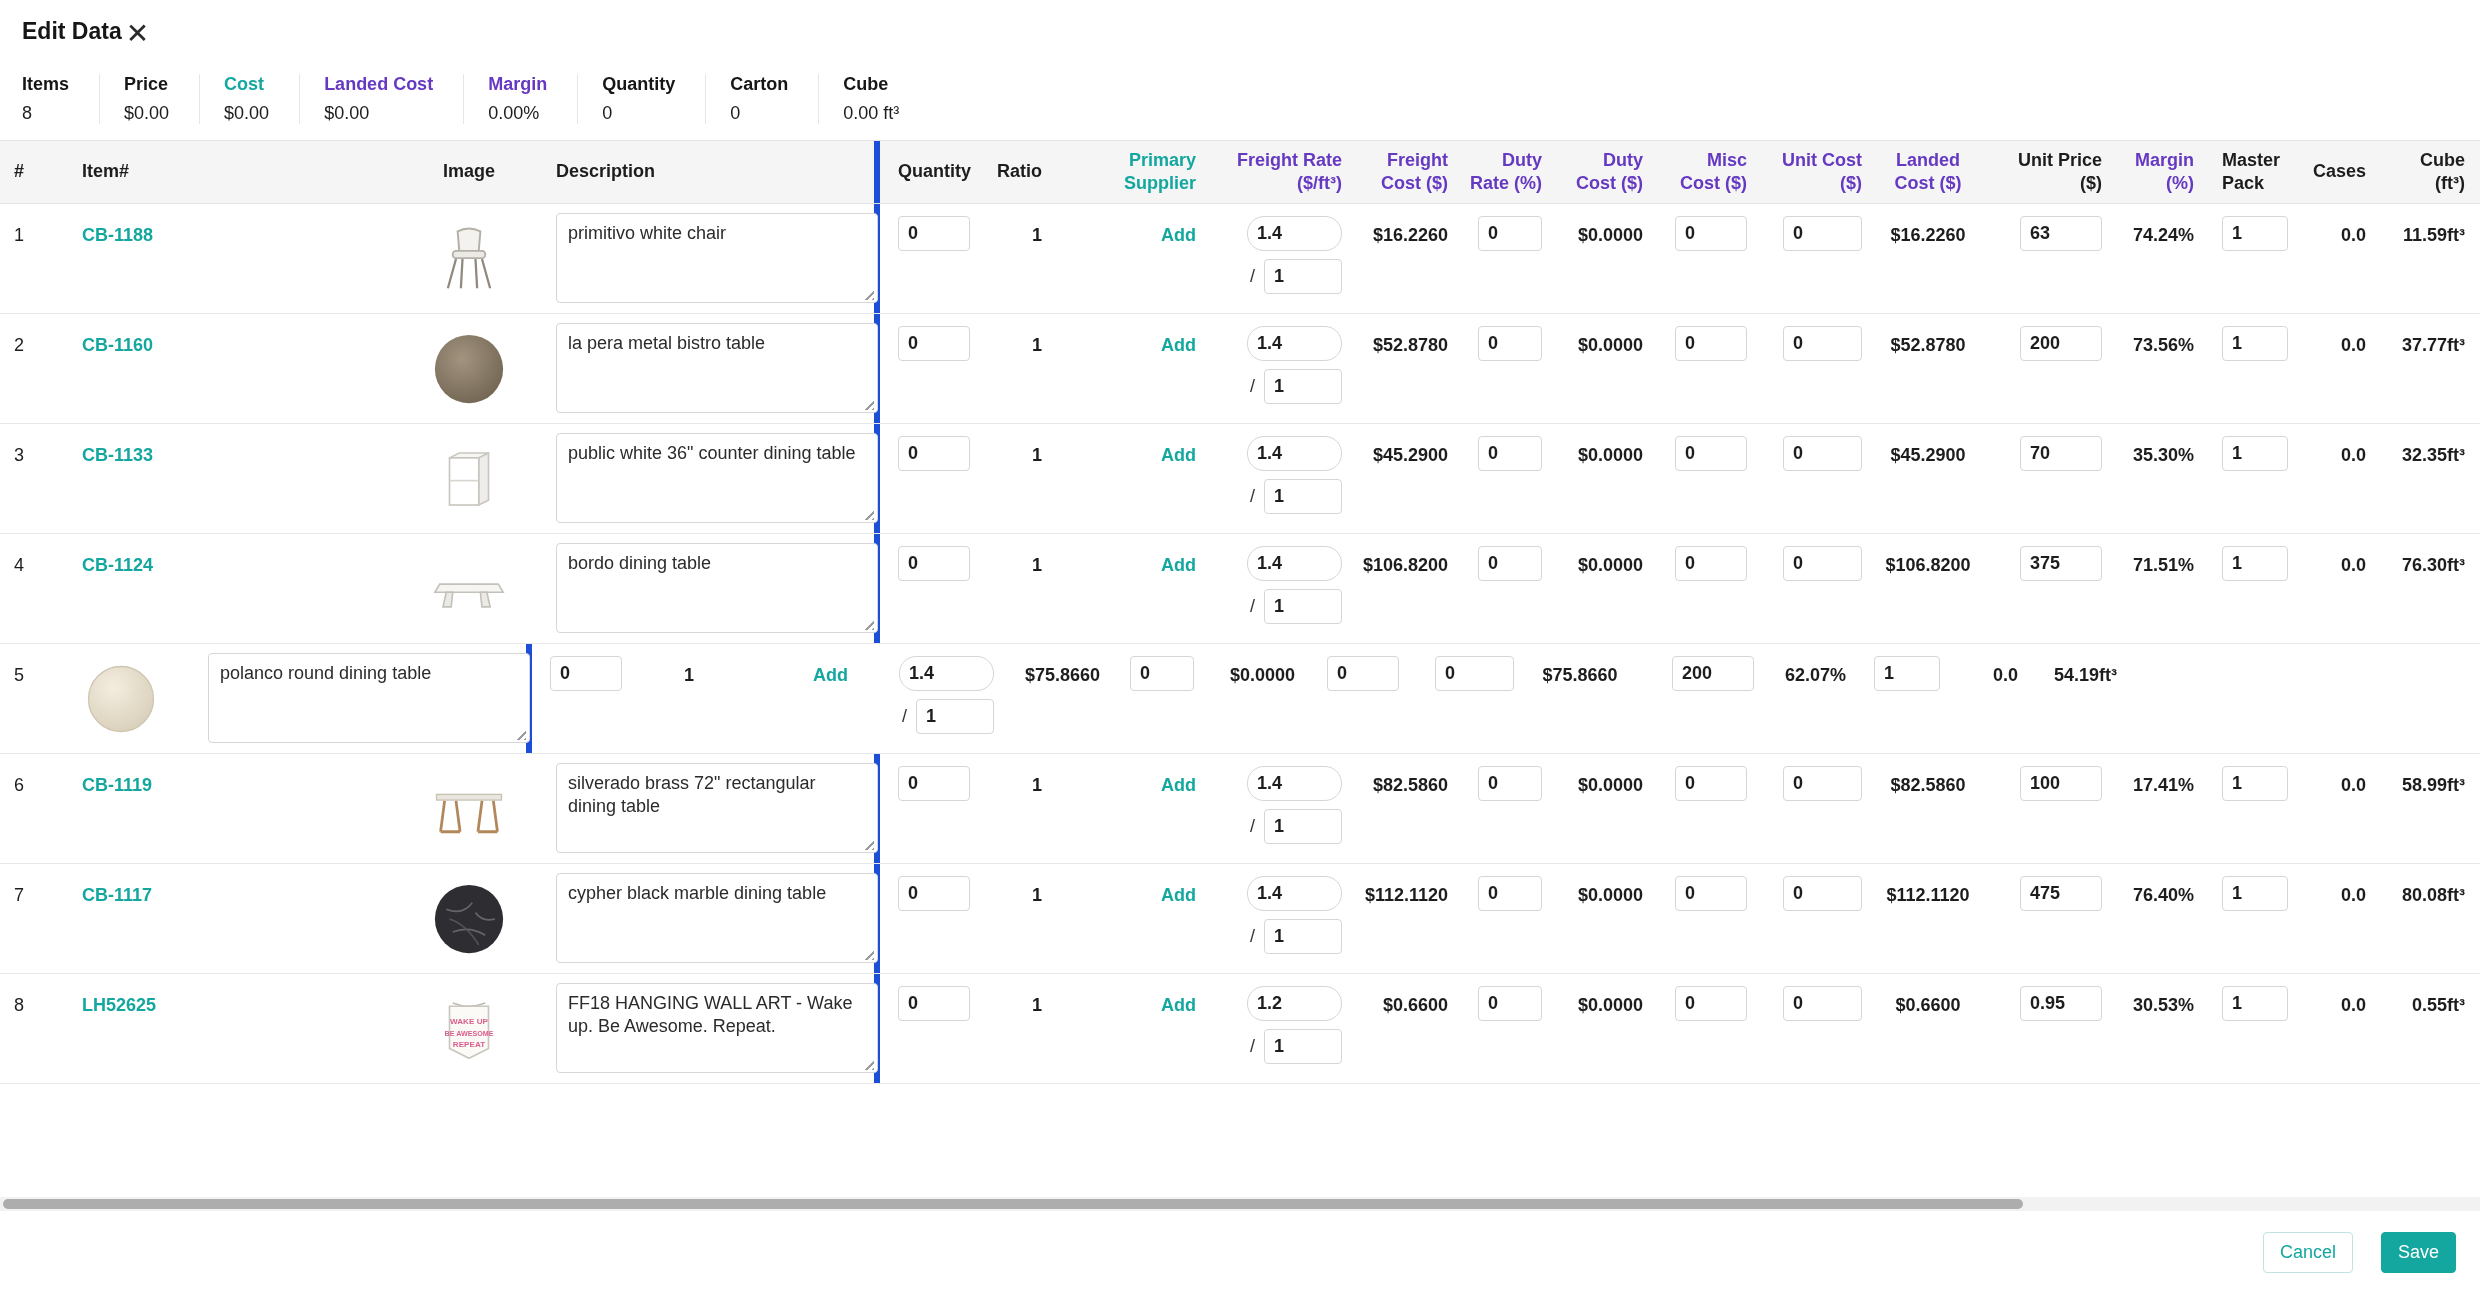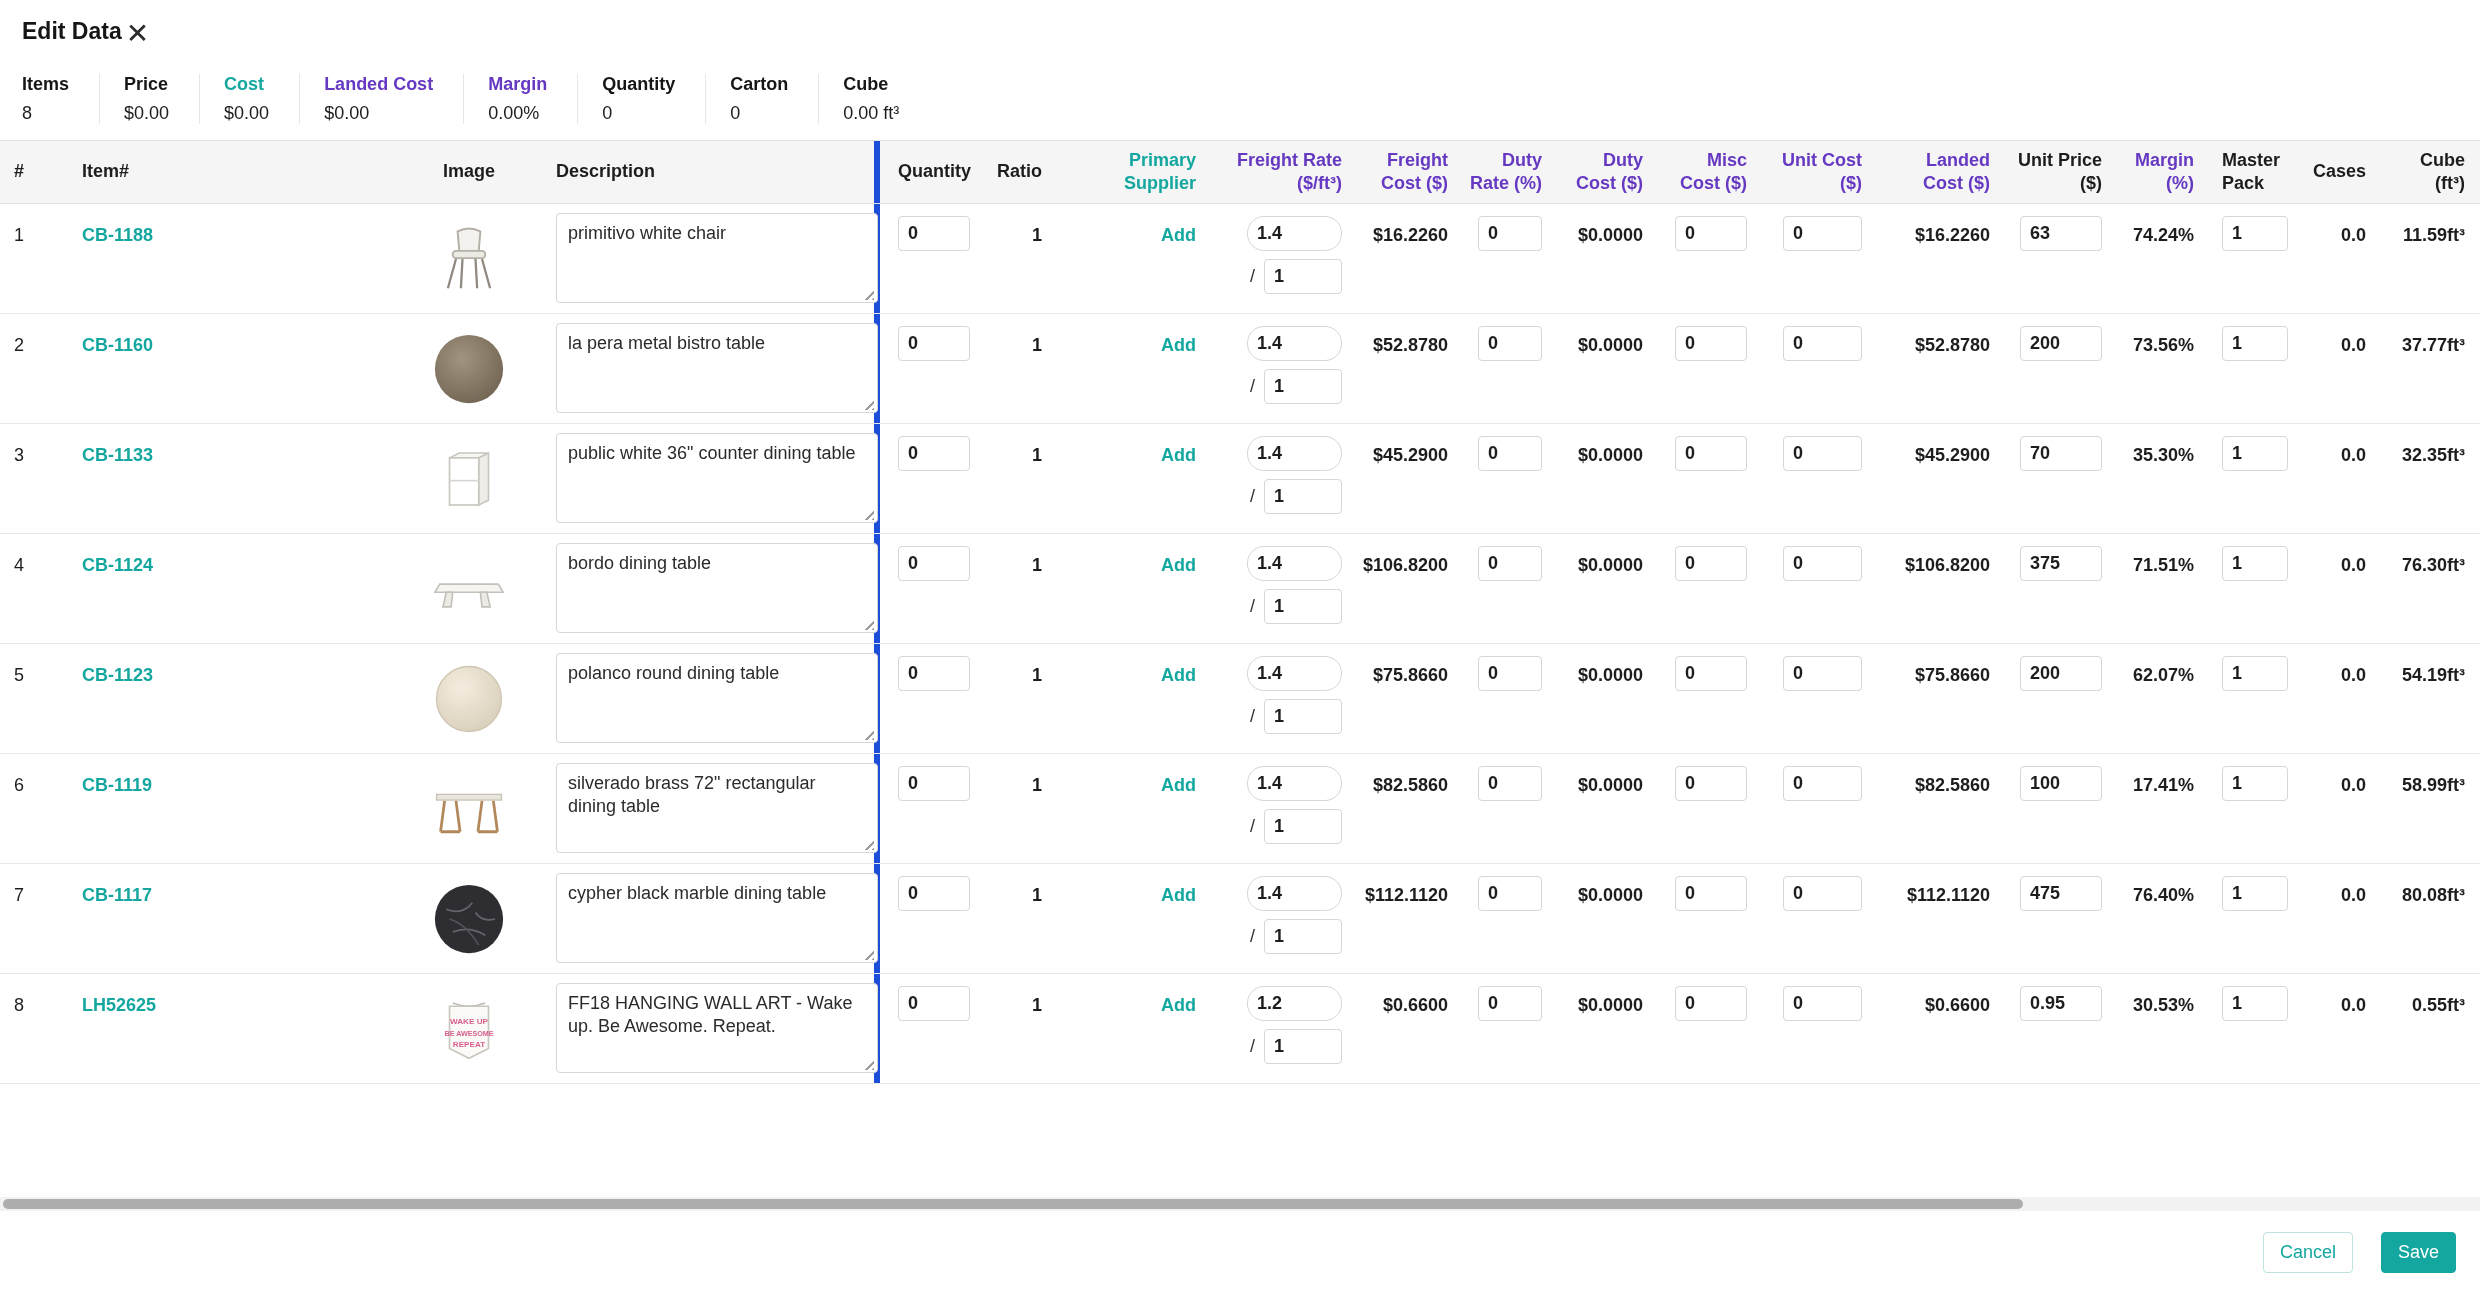--- a/index.html
+++ b/index.html
@@ -48,21 +48,21 @@
   .col-description  { width:348px; padding-left:24px; border-right:6px solid #1d4ed8; }
   .col-quantity     { width:104px; padding-left:18px; }
   .col-ratio        { width:66px;  text-align:right; padding-right:8px; }
   .col-supplier     { width:146px; padding-left:25px; text-align:right; }
   .col-freight_rate { width:152px; text-align:right; padding-right:6px; }
   .col-freight_cost { width:106px; text-align:right; padding-right:6px; }
   .col-duty_rate    { width:100px; text-align:right; padding-right:12px; }
   .col-duty_cost    { width:96px;  text-align:right; padding-right:7px; }
   .col-misc_cost    { width:104px; text-align:right; padding-right:7px; }
   .col-unit_cost    { width:112px; text-align:right; padding-right:4px; }
-  .col-landed_cost  { width:128px; text-align:right; padding-right:4px; }
+  .col-landed_cost  { width:128px; text-align:center; padding-right:4px; }
   .col-unit_price   { width:112px; padding-left:26px; text-align:left; }
   .col-margin       { width:90px;  text-align:right; padding-right:2px; }
   .col-master_pack  { width:92px;  padding-left:26px; text-align:left; }
   .col-cases        { width:82px;  text-align:right; padding-right:4px; }
   .col-cube         { width:110px; text-align:right; padding-right:15px; }
 
   .thead .col-unit_price { text-align:right; padding-right:4px; padding-left:0; }
   .trow  .col-supplier   { padding-left:42px; }
   .trow  .col-index      { font-weight:400; }
 
@@ -375,21 +375,20 @@
     <div class="cell inp col-unit_cost"><input class="tin in-ucost" value="0" style=""></div>
     <div class="cell txt col-landed_cost">$106.8200</div>
     <div class="cell inp col-unit_price"><input class="tin in-uprice" value="375" style=""></div>
     <div class="cell txt col-margin">71.51%</div>
     <div class="cell inp col-master_pack"><input class="tin in-mpack" value="1" style=""></div>
     <div class="cell txt col-cases">0.0</div>
     <div class="cell txt col-cube">76.30ft³</div>
     </div>
     <div class="trow">
     <div class="cell txt col-index">5</div>
-    <div class="cell txt col-item"><a class="item-link">CB-1123</a></div>
     <div class="cell col-image c-image">
         <svg viewBox="0 0 48 48" width="78" height="78">
     <defs>
             <radialGradient id="gCream" cx="38%" cy="32%" r="75%">
               <stop offset="0%" stop-color="#f4eddf"></stop>
               <stop offset="100%" stop-color="#d8cfba"></stop>
             </radialGradient>
           </defs>
     <circle cx="24" cy="24" r="20" fill="url(#gCream)" stroke="#cfc6b2" stroke-width="0.8"></circle>
   </svg>

